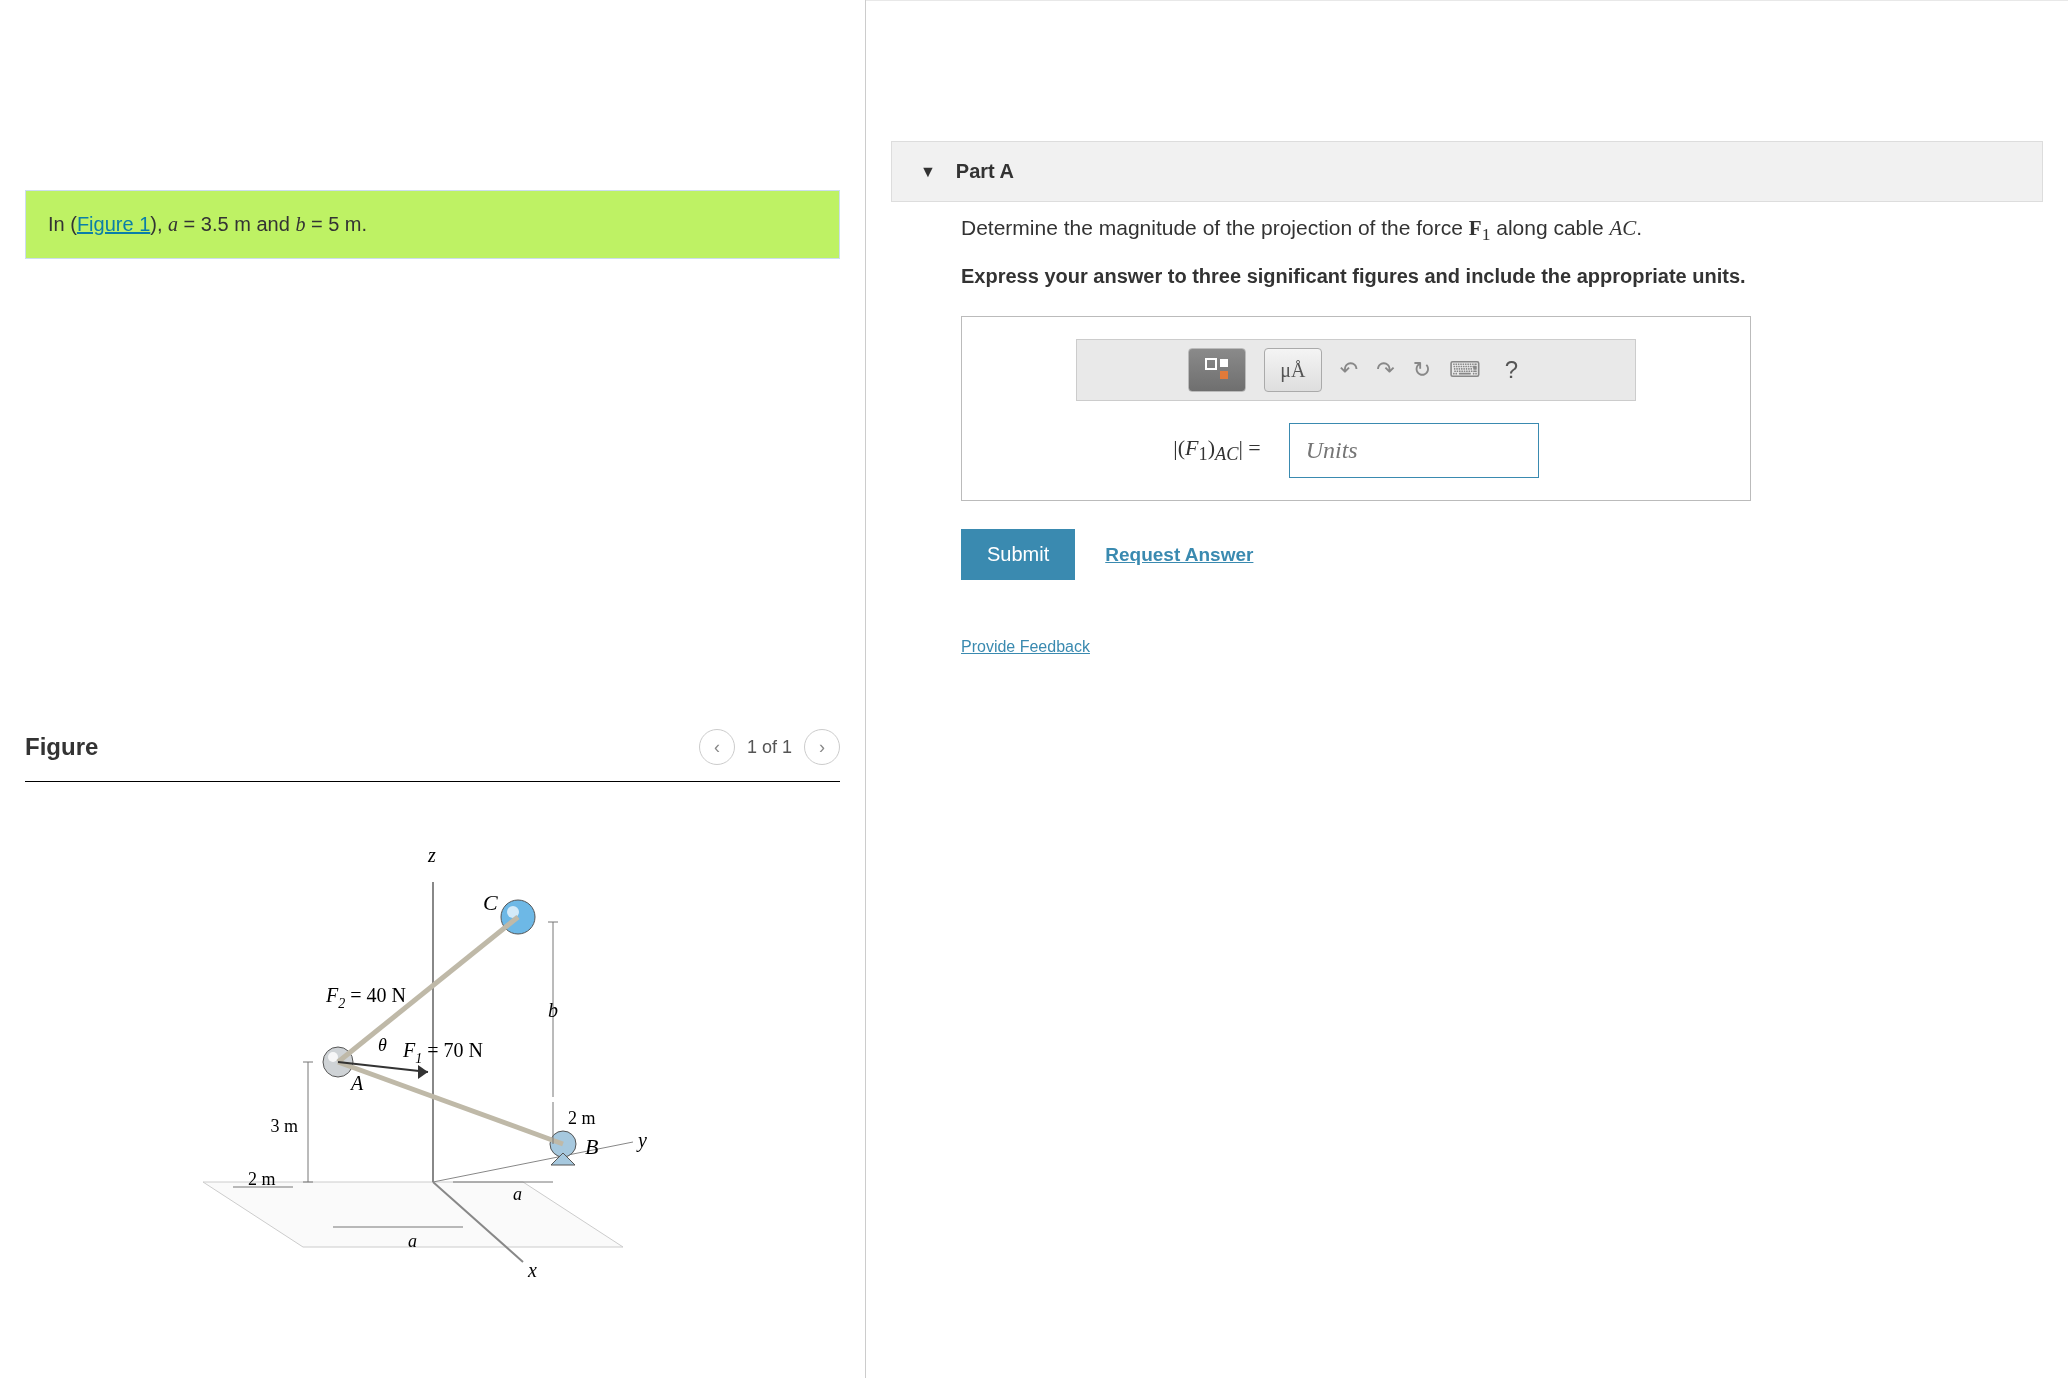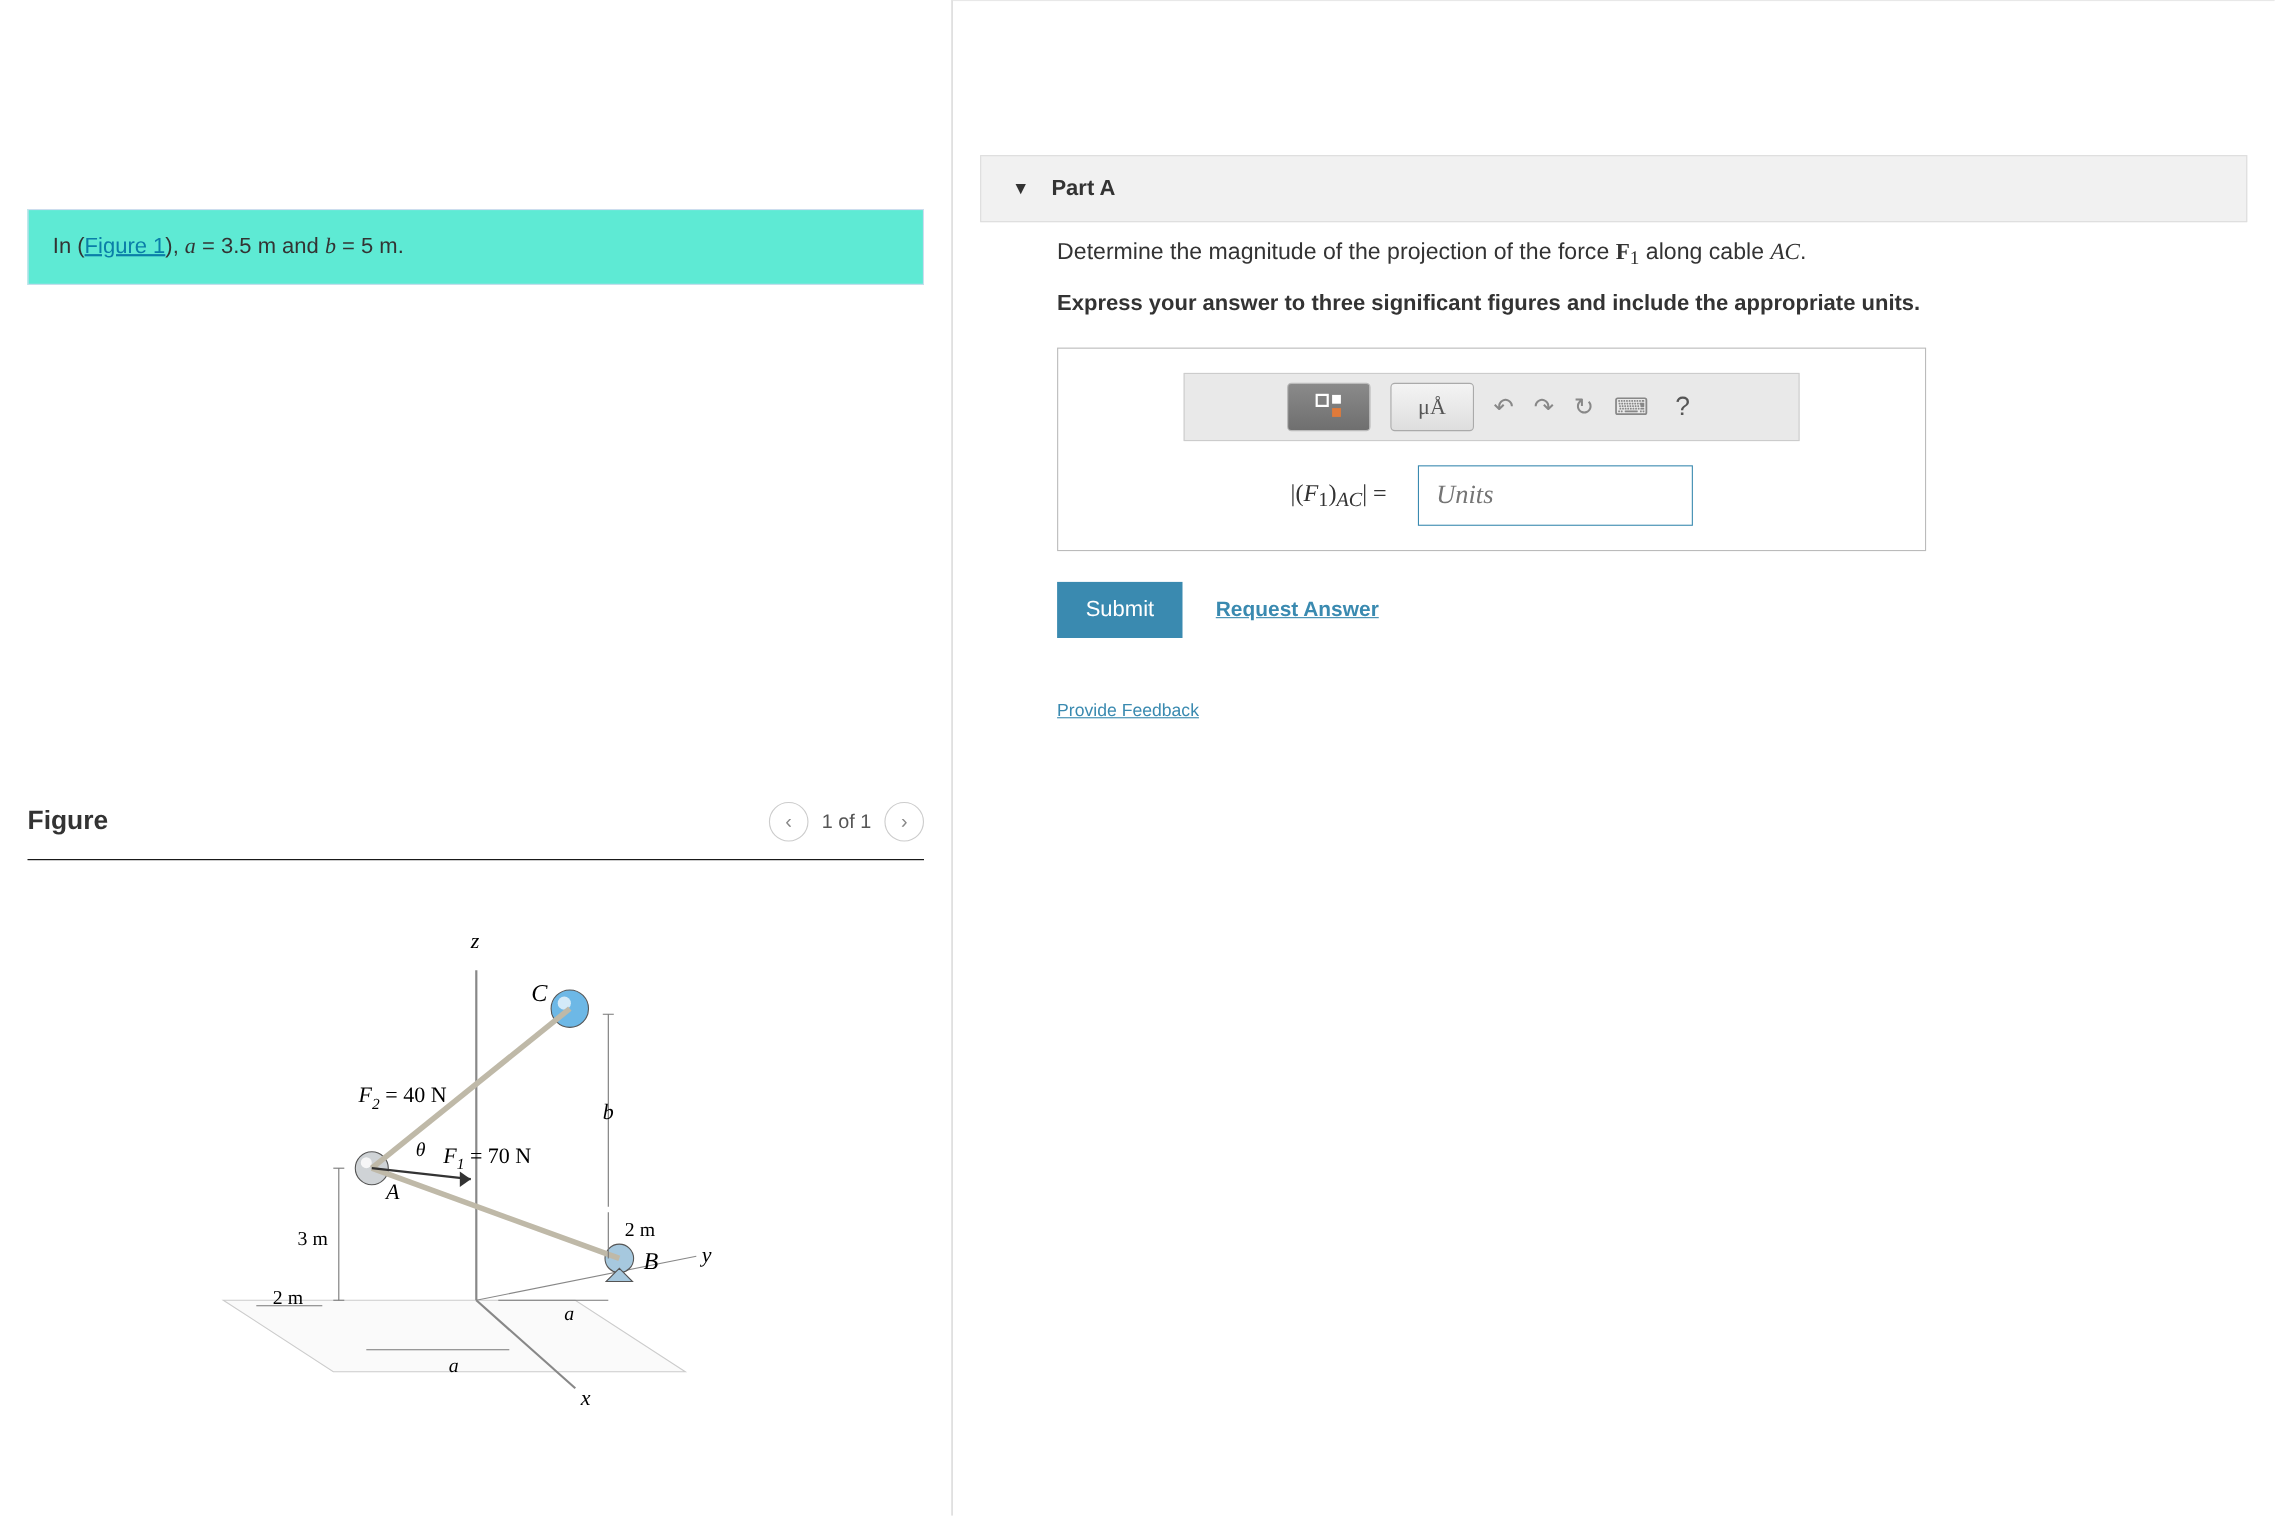--- a/index.html
+++ b/index.html
@@ -16,21 +16,21 @@
       width: 866px;
       border-right: 1px solid #ccc;
       padding: 30px 25px;
     }
     .right-panel {
       flex: 1;
       padding: 20px 25px;
       border-top: 1px solid #e8e8e8;
     }
     .problem-box {
-      background: #5eead4;
+      background: #bef264;
       border: 1px solid #cde;
       padding: 22px 22px;
       font-size: 20px;
       color: #333;
       margin-top: 160px;
     }
     .problem-box .figlink { color: #0a7ea8; text-decoration: underline; }
     .figure-section {
       margin-top: 470px;
     }
@@ -79,21 +79,21 @@
       border: 1px solid #ccc;
       padding: 8px 12px;
       display: flex;
       align-items: center;
       gap: 18px;
       margin: 0 auto 22px auto;
       width: 560px;
       justify-content: center;
     }
     .tb-btn {
-      width: 76px; height: 44px;
+      width: 58px; height: 44px;
       border: 1px solid #bbb;
       background: linear-gradient(#8a8a8a,#6f6f6f);
       border-radius: 4px;
       display: flex; align-items: center; justify-content: center;
       cursor: pointer;
     }
     .tb-btn.light { background: linear-gradient(#f4f4f4,#dedede); color:#555; border-color:#aaa; font-size:20px; font-family: 'Times New Roman', serif;}
     .tb-icon { font-size:22px; color:#888; cursor:pointer; }
     .tb-q { font-size:24px; color:#555; cursor:pointer; padding: 0 6px;}
 

